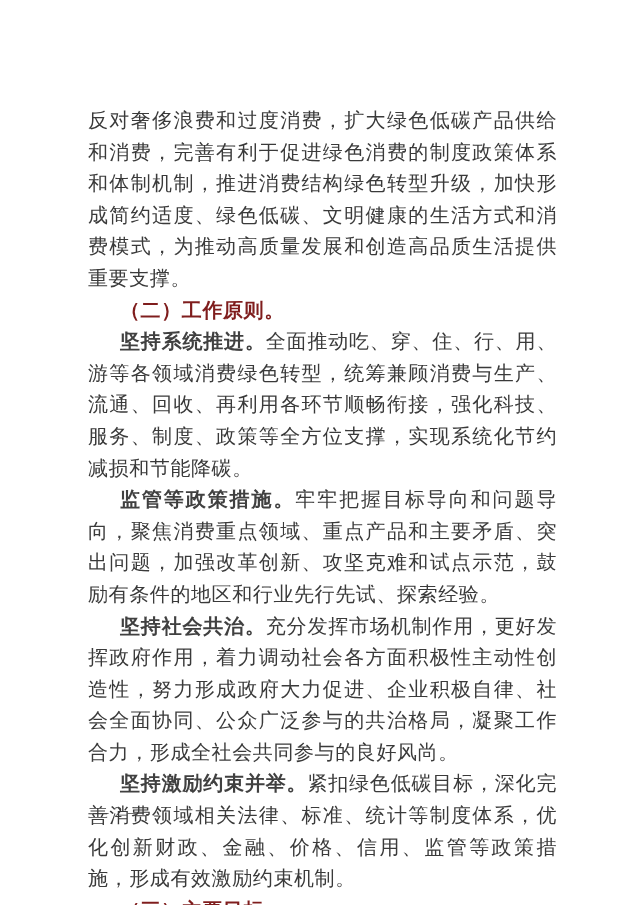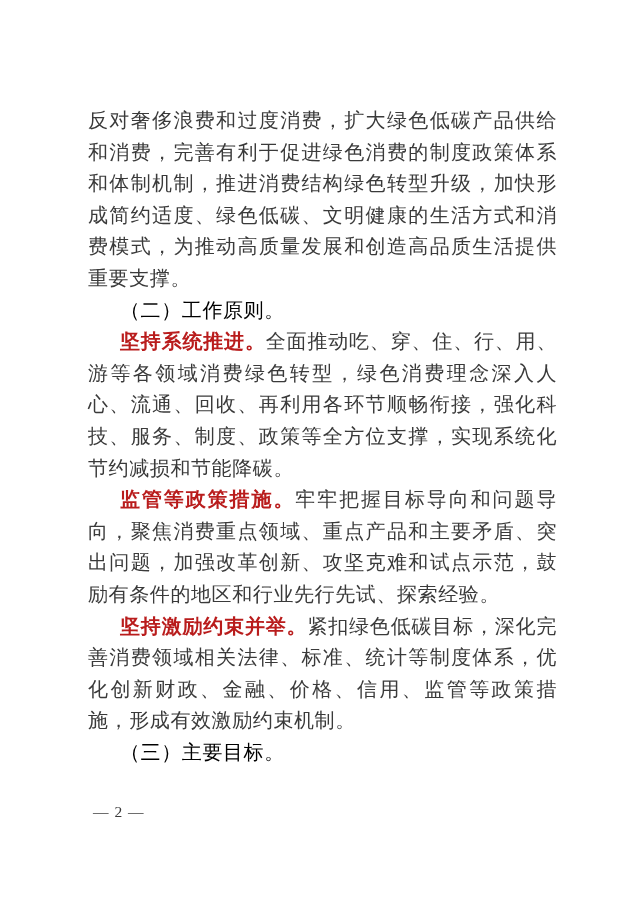--- a/index.html
+++ b/index.html
@@ -24,50 +24,51 @@
     color: #3a3a3a;
     font-size: 20px;
     line-height: 31.6px;
     letter-spacing: 0.6px;
     text-align: justify;
     text-align-last: left;
   }
   .para { margin: 0; }
   .para.indent { text-indent: 32px; }
   .para.heading {
-    font-weight: normal;
-    color: #000000;
+    font-weight: bold;
+    color: #7f1d1d;
   }
   .lead {
     font-weight: bold;
-    color: #b91c1c;
+    color: #404040;
   }
   .page-number {
     position: absolute;
     left: 93px;
     top: 796px;
     color: #3a3a3a;
     font-size: 15.5px;
     line-height: 31.6px;
     letter-spacing: 1px;
   }
 </style>
 </head>
 <body>
 
 <main class="page">
   <section class="doc-body">
   <p class="para body"><span class="lead"></span><span class="text">反对奢侈浪费和过度消费，扩大绿色低碳产品供给和消费，完善有利于促进绿色消费的制度政策体系和体制机制，推进消费结构绿色转型升级，加快形成简约适度、绿色低碳、文明健康的生活方式和消费模式，为推动高质量发展和创造高品质生活提供重要支撑。</span></p>
 
   <p class="para heading indent"><span class="lead"></span><span class="text">（二）工作原则。</span></p>
 
-  <p class="para body indent"><span class="lead">坚持系统推进。</span><span class="text">全面推动吃、穿、住、行、用、游等各领域消费绿色转型，绿色消费理念深入人心、流通、回收、再利用各环节顺畅衔接，强化科技、服务、制度、政策等全方位支撑，实现系统化节约减损和节能降碳。</span></p>
+  <p class="para body indent"><span class="lead">坚持系统推进。</span><span class="text">全面推动吃、穿、住、行、用、游等各领域消费绿色转型，统筹兼顾消费与生产、流通、回收、再利用各环节顺畅衔接，强化科技、服务、制度、政策等全方位支撑，实现系统化节约减损和节能降碳。</span></p>
 
   <p class="para body indent"><span class="lead">监管等政策措施。</span><span class="text">牢牢把握目标导向和问题导向，聚焦消费重点领域、重点产品和主要矛盾、突出问题，加强改革创新、攻坚克难和试点示范，鼓励有条件的地区和行业先行先试、探索经验。</span></p>
 
+  <p class="para body indent"><span class="lead">坚持社会共治。</span><span class="text">充分发挥市场机制作用，更好发挥政府作用，着力调动社会各方面积极性主动性创造性，努力形成政府大力促进、企业积极自律、社会全面协同、公众广泛参与的共治格局，凝聚工作合力，形成全社会共同参与的良好风尚。</span></p>
 
   <p class="para body indent"><span class="lead">坚持激励约束并举。</span><span class="text">紧扣绿色低碳目标，深化完善消费领域相关法律、标准、统计等制度体系，优化创新财政、金融、价格、信用、监管等政策措施，形成有效激励约束机制。</span></p>
 
   <p class="para heading indent"><span class="lead"></span><span class="text">（三）主要目标。</span></p>
 
 </section>
 
   <div class="page-number">— 2 —</div>
 </main>
 

